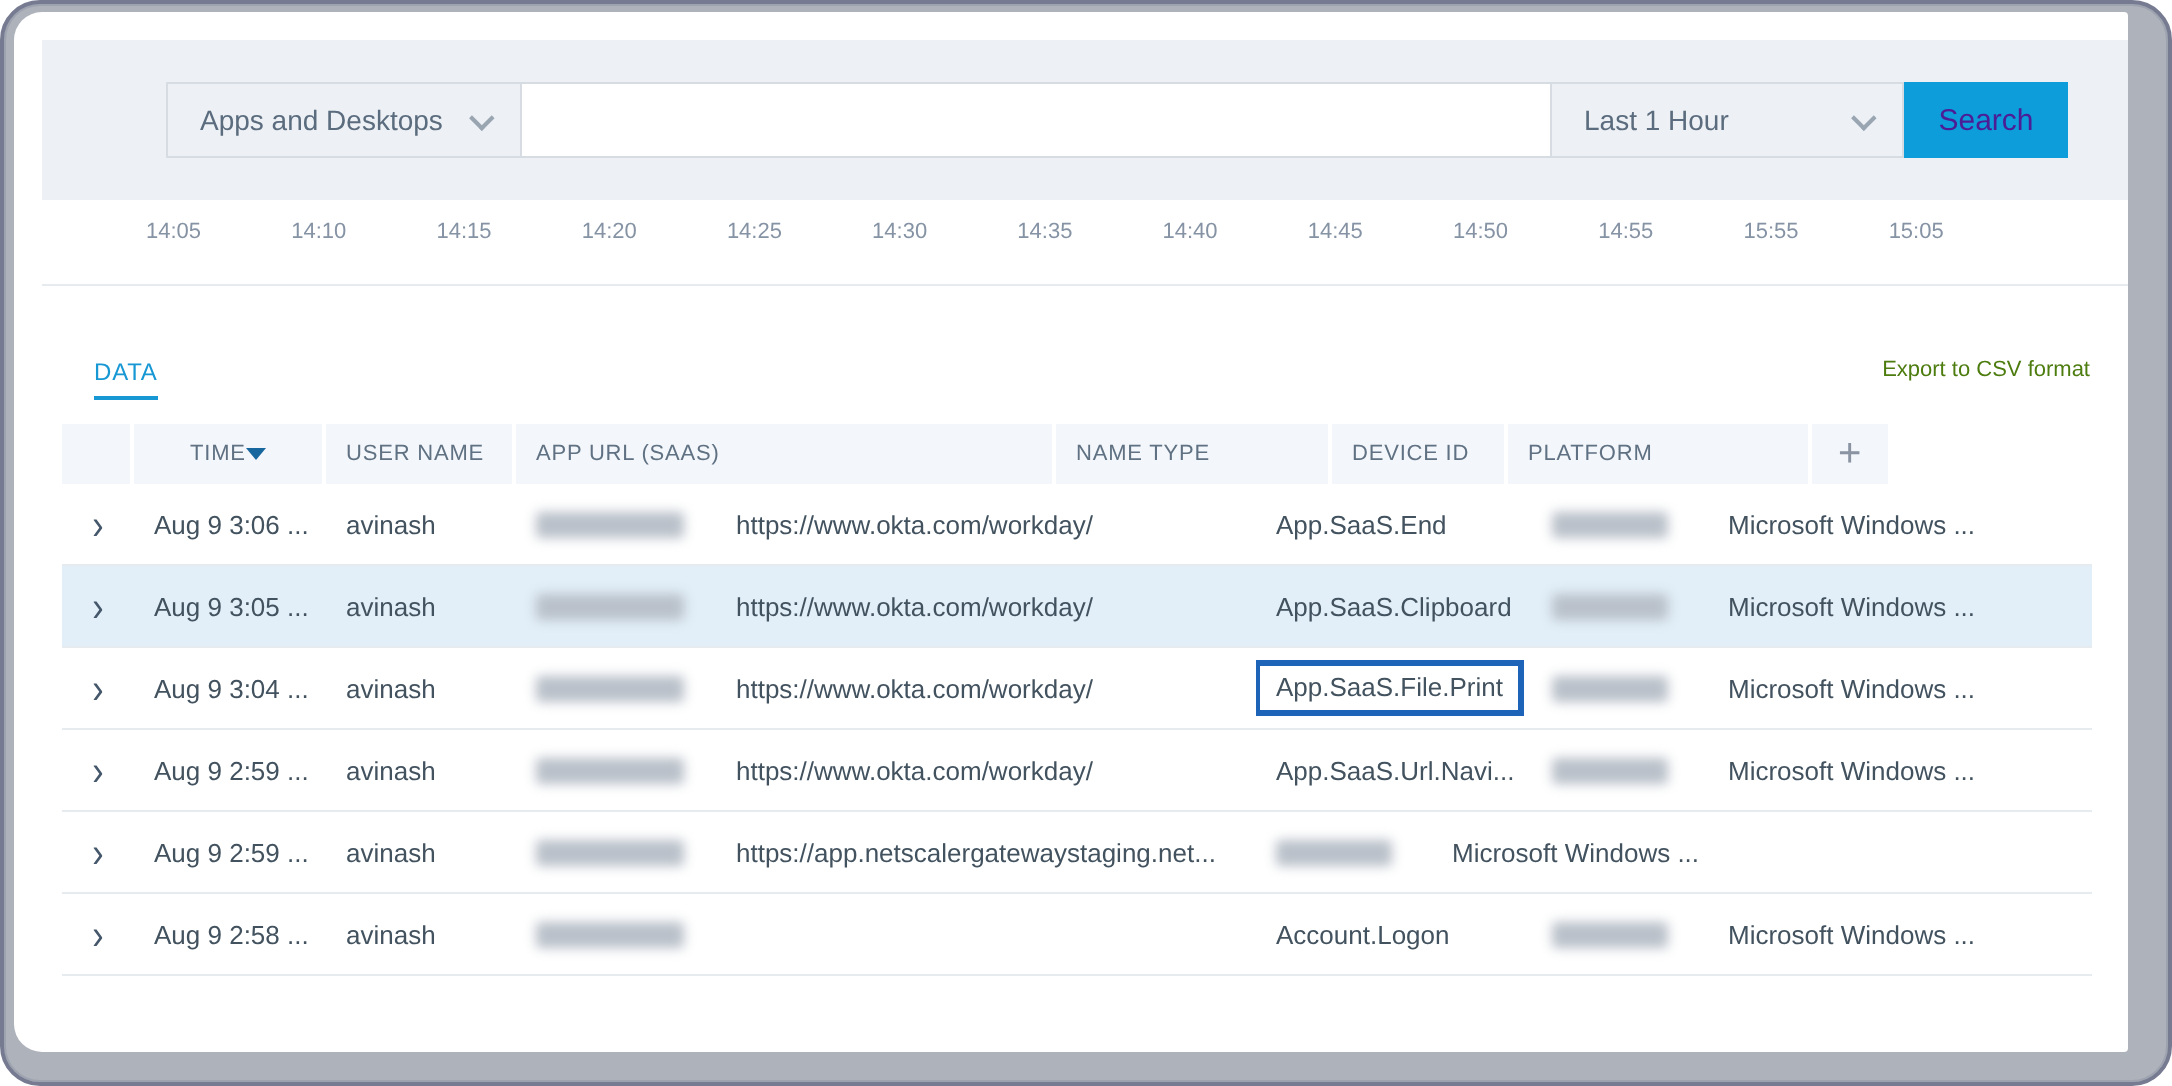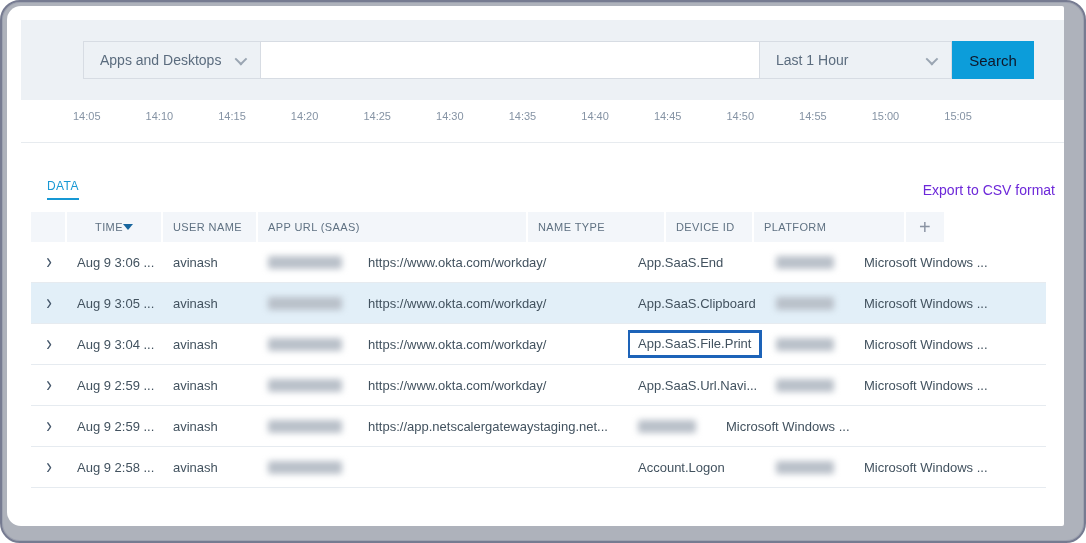--- a/index.html
+++ b/index.html
@@ -32,50 +32,50 @@
     background:#edf1f5; border:1px solid #d7dce3;
     padding:0 16px; white-space:nowrap;
     color:#5b6c7e; font-size:14px; cursor:pointer;
   }
   .search-input {
     flex:1; border:1px solid #d7dce3; border-left:none;
     background:#fff; padding:0 12px; font-size:14px; color:#42525f; outline:none;
   }
   .range-dd {
     display:flex; align-items:center; justify-content:space-between;
-    width:192px; background:#edf1f5; border:1px solid #d7dce3; border-left:none;
+    width:176px; background:#edf1f5; border:1px solid #d7dce3; border-left:none;
     padding:0 16px; color:#5b6c7e; font-size:14px; cursor:pointer;gap:29px;
   }
   .chev {
     width:9px; height:9px; flex:0 0 auto;
     border-right:2px solid #9aa5b2; border-bottom:2px solid #9aa5b2;
     transform:rotate(45deg) translateY(-2px);
   }
   .search-btn {
-    width:82px; border:none; background:#0c9dda; color:#0f172a;
+    width:82px; border:none; background:#0c9dda; color:#4c1d95;
     font-size:15px; font-family:inherit; cursor:pointer;
   }
   
   .timeline {
     display:flex; justify-content:space-between;
     margin:10px 92px 0 52px;
   }
   .timeline .tick { font-size:11px; color:#8593a4; }
   .timeline-divider { border-bottom:1px solid #e7ebef; margin-top:20px; }
   
   .data-row {
-    display:flex; justify-content:space-between; align-items:center;
-    margin:36px 9px 0 26px;
+    display:flex; justify-content:space-between; align-items:flex-start;
+    margin:36px 19px 0 26px;
   }
   .data-tab {
     color:#1798d4; font-size:12px; letter-spacing:.4px;
     padding-bottom:5px; border-bottom:2px solid #1798d4;
     text-decoration:none; cursor:pointer;
   }
-  .export-link { color:#6d28d9; font-size:14px; text-decoration:none; cursor:pointer; }
+  .export-link { color:#4d7c0f; font-size:11px; text-decoration:none; cursor:pointer; }
   
   .table { margin:12px 3px 0 10px; width:1015px; }
   .trow { display:flex; align-items:stretch; }
   .cell { flex:0 0 auto; display:flex; align-items:center; padding:0 10px; overflow:hidden; white-space:nowrap; }
   .c-expand { width:36px; justify-content:center; }
   .c-time { width:96px; }
   .c-user { width:95px; }
   .c-ip { width:100px; }
   .c-url { width:270px; }
   .c-event { width:138px; }
@@ -134,21 +134,21 @@
       <span class="tick">14:10</span>
       <span class="tick">14:15</span>
       <span class="tick">14:20</span>
       <span class="tick">14:25</span>
       <span class="tick">14:30</span>
       <span class="tick">14:35</span>
       <span class="tick">14:40</span>
       <span class="tick">14:45</span>
       <span class="tick">14:50</span>
       <span class="tick">14:55</span>
-      <span class="tick">15:00</span>
+      <span class="tick">15:55</span>
       <span class="tick">15:05</span>
     </div>
     <div class="timeline-divider"></div>
 
     <div class="data-row">
       <a class="data-tab">DATA</a>
       <a class="export-link">Export to CSV format</a>
     </div>
 
     <div class="table">

